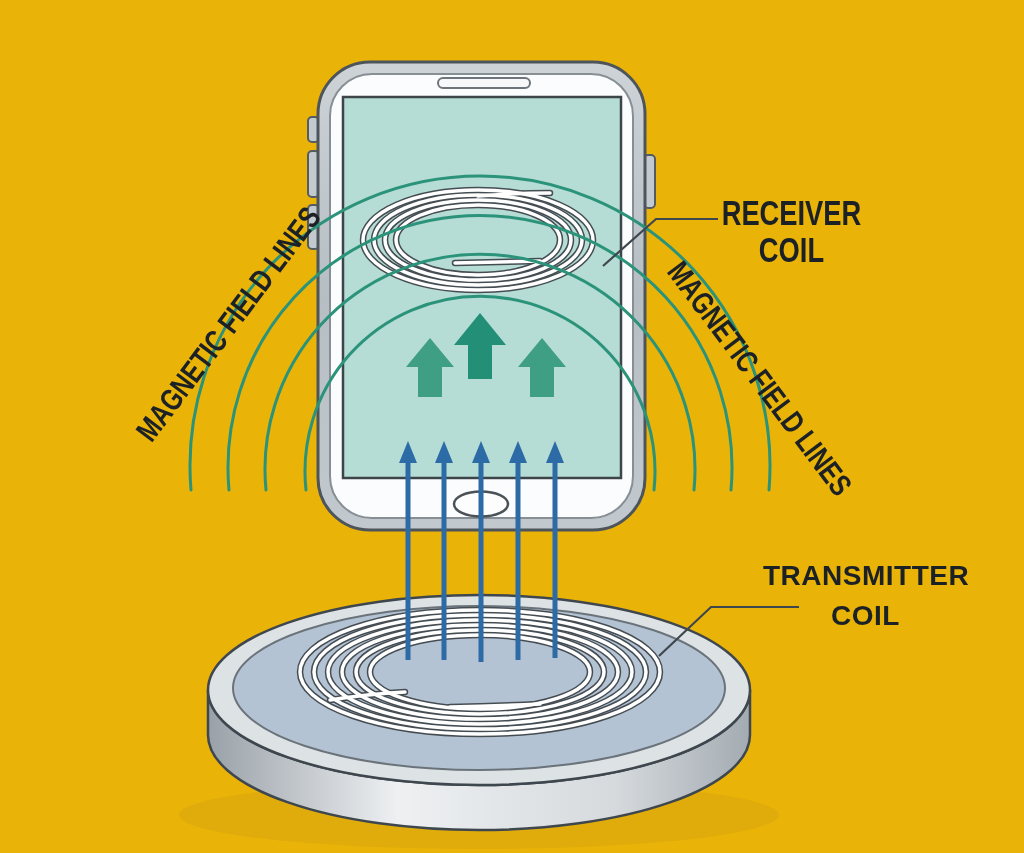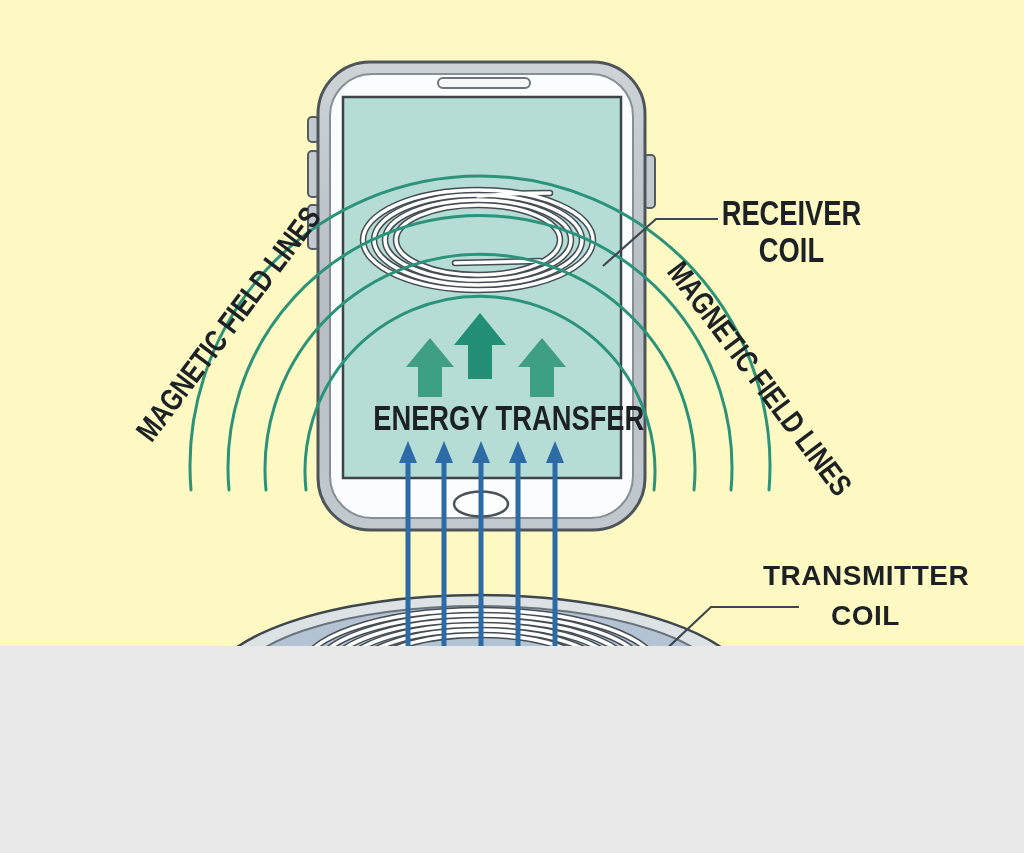--- a/index.html
+++ b/index.html
@@ -8,21 +8,21 @@
     --arrow-green-light:#3f9f85;
     --arrow-blue:#2d6ba6;
     --screen-teal:#b5dcd5;
     --pad-surface:#b4c3d3;
     --label-black:#1c2126;
     --outline-dark:#3f474e;
   }
   *{margin:0;padding:0;box-sizing:border-box;}
   body{background:#e8e8e8;font-family:"Liberation Sans","DejaVu Sans",sans-serif;}
   .canvas{
-    position:relative;width:1024px;height:646px;background:#fef9c3;overflow:hidden;
+    position:relative;width:1024px;height:853px;background:#eab308;overflow:hidden;
   }
   svg{position:absolute;left:0;top:0;pointer-events:none;}
   
   .phone-frame{fill:url(#frameGrad);stroke:#4d555b;stroke-width:3;}
   .phone-bezel{fill:#fbfcfd;stroke:#878f95;stroke-width:2;}
   .phone-screen{fill:var(--screen-teal);stroke:#3d454b;stroke-width:2.5;}
   .speaker{fill:#f7f8f9;stroke:#6d757b;stroke-width:2;}
   .home-btn{fill:#fdfdfe;stroke:#4a5258;stroke-width:2.5;}
   .side-btn{fill:#c3cacf;stroke:#545c62;stroke-width:2;}
   .t-dark{fill:none;stroke:#454d53;stroke-width:6.5;stroke-linecap:round;}
@@ -177,23 +177,20 @@
       <span>RECEIVER</span><br>
       <span>COIL</span>
     </span>
   </div>
 
   <div class="lbl lbl-transmitter">
     <span>TRANSMITTER</span><br>
     <span>COIL</span>
   </div>
 
-  <div class="lbl lbl-energy">
-    <span class="cond">ENERGY TRANSFER</span>
-  </div>
 
   <div class="lbl lbl-mag-left">
     <span class="cond">MAGNETIC FIELD LINES</span>
   </div>
 
   <div class="lbl lbl-mag-right">
     <span class="cond">MAGNETIC FIELD LINES</span>
   </div>
 
 </div>

